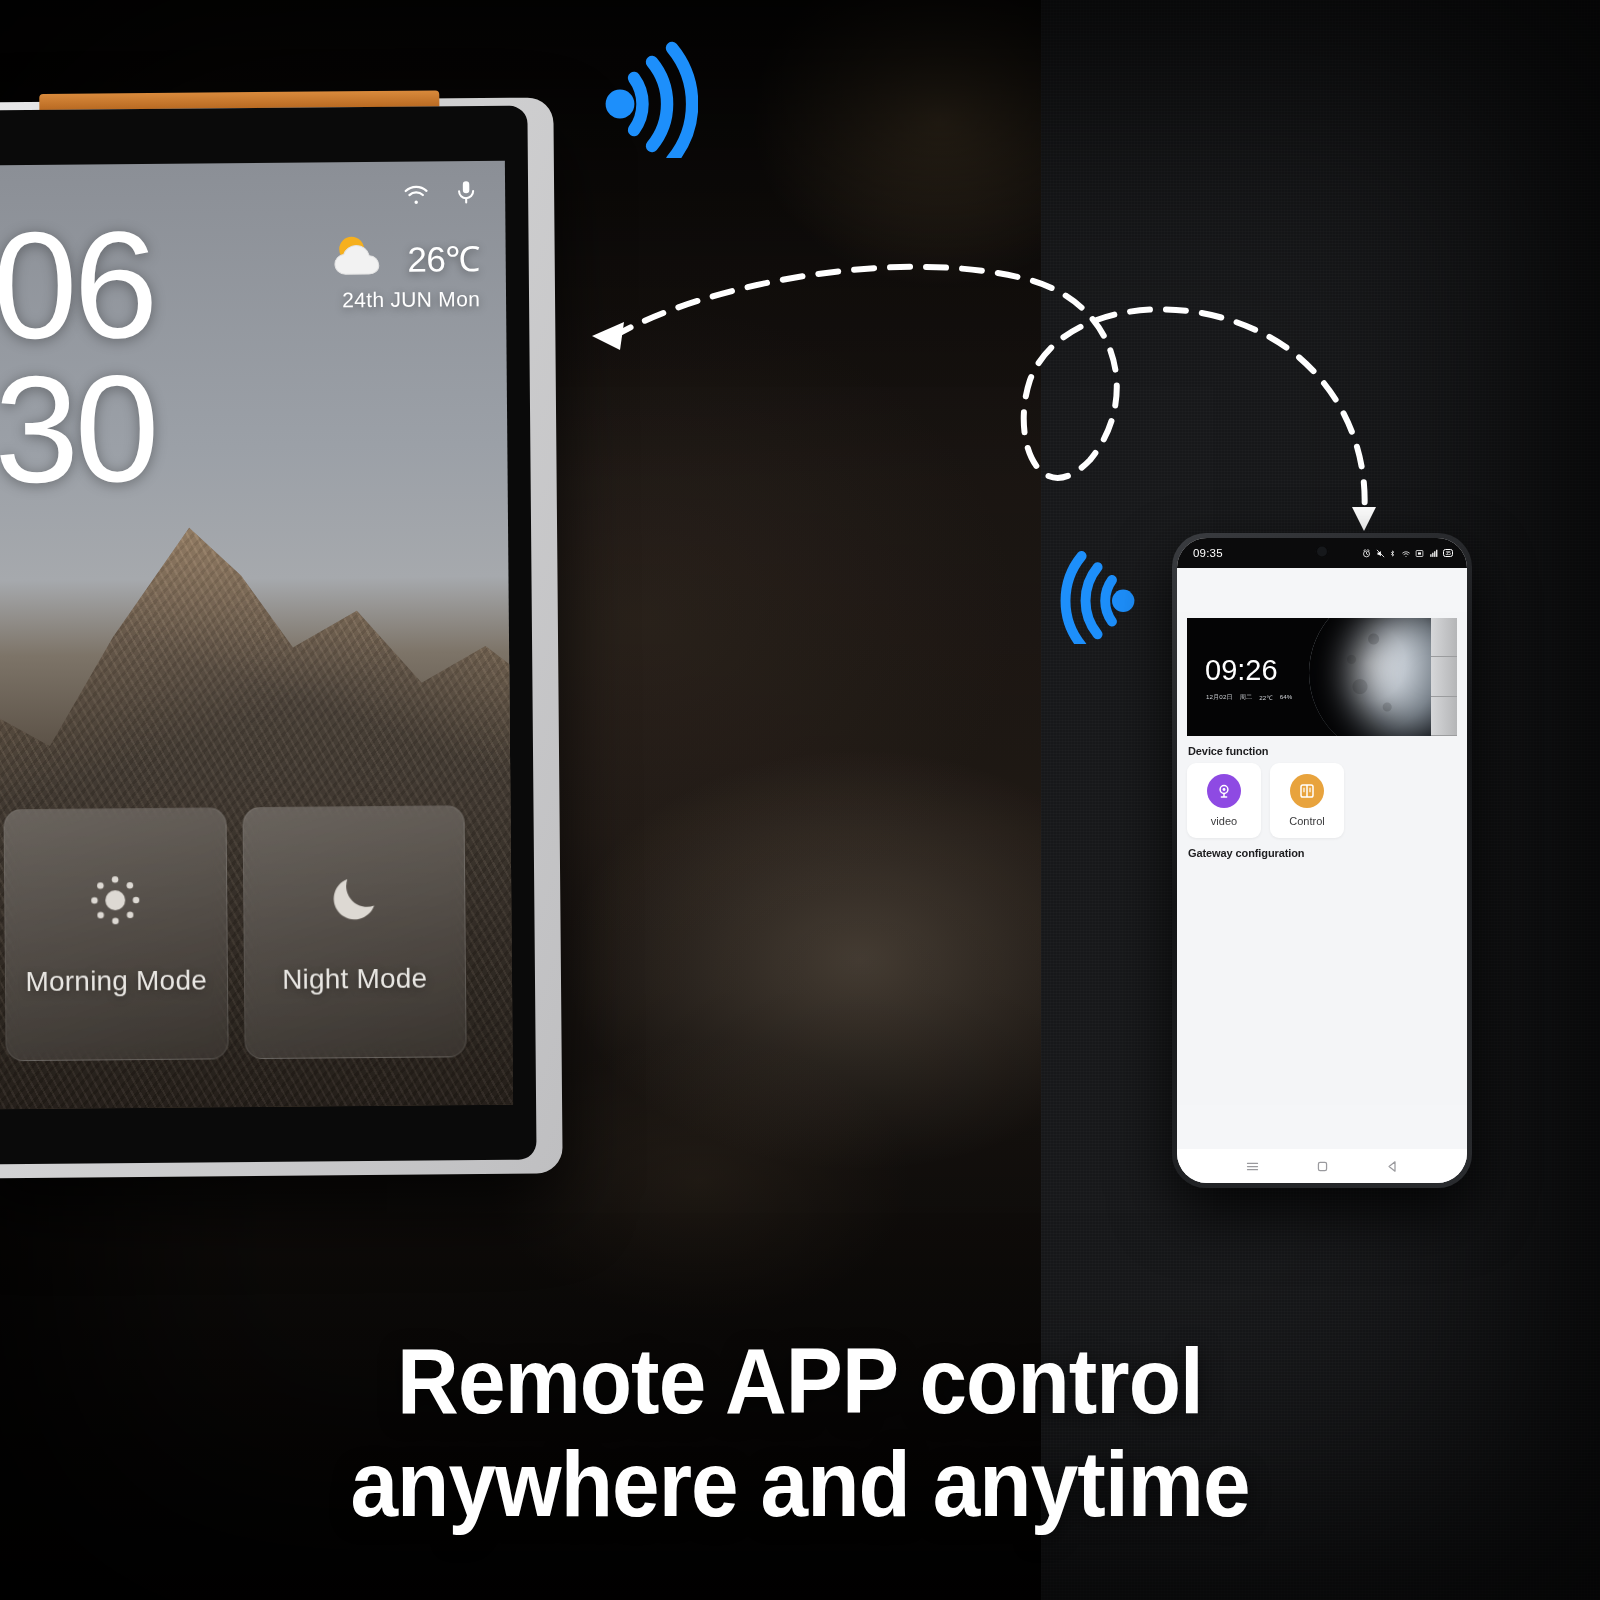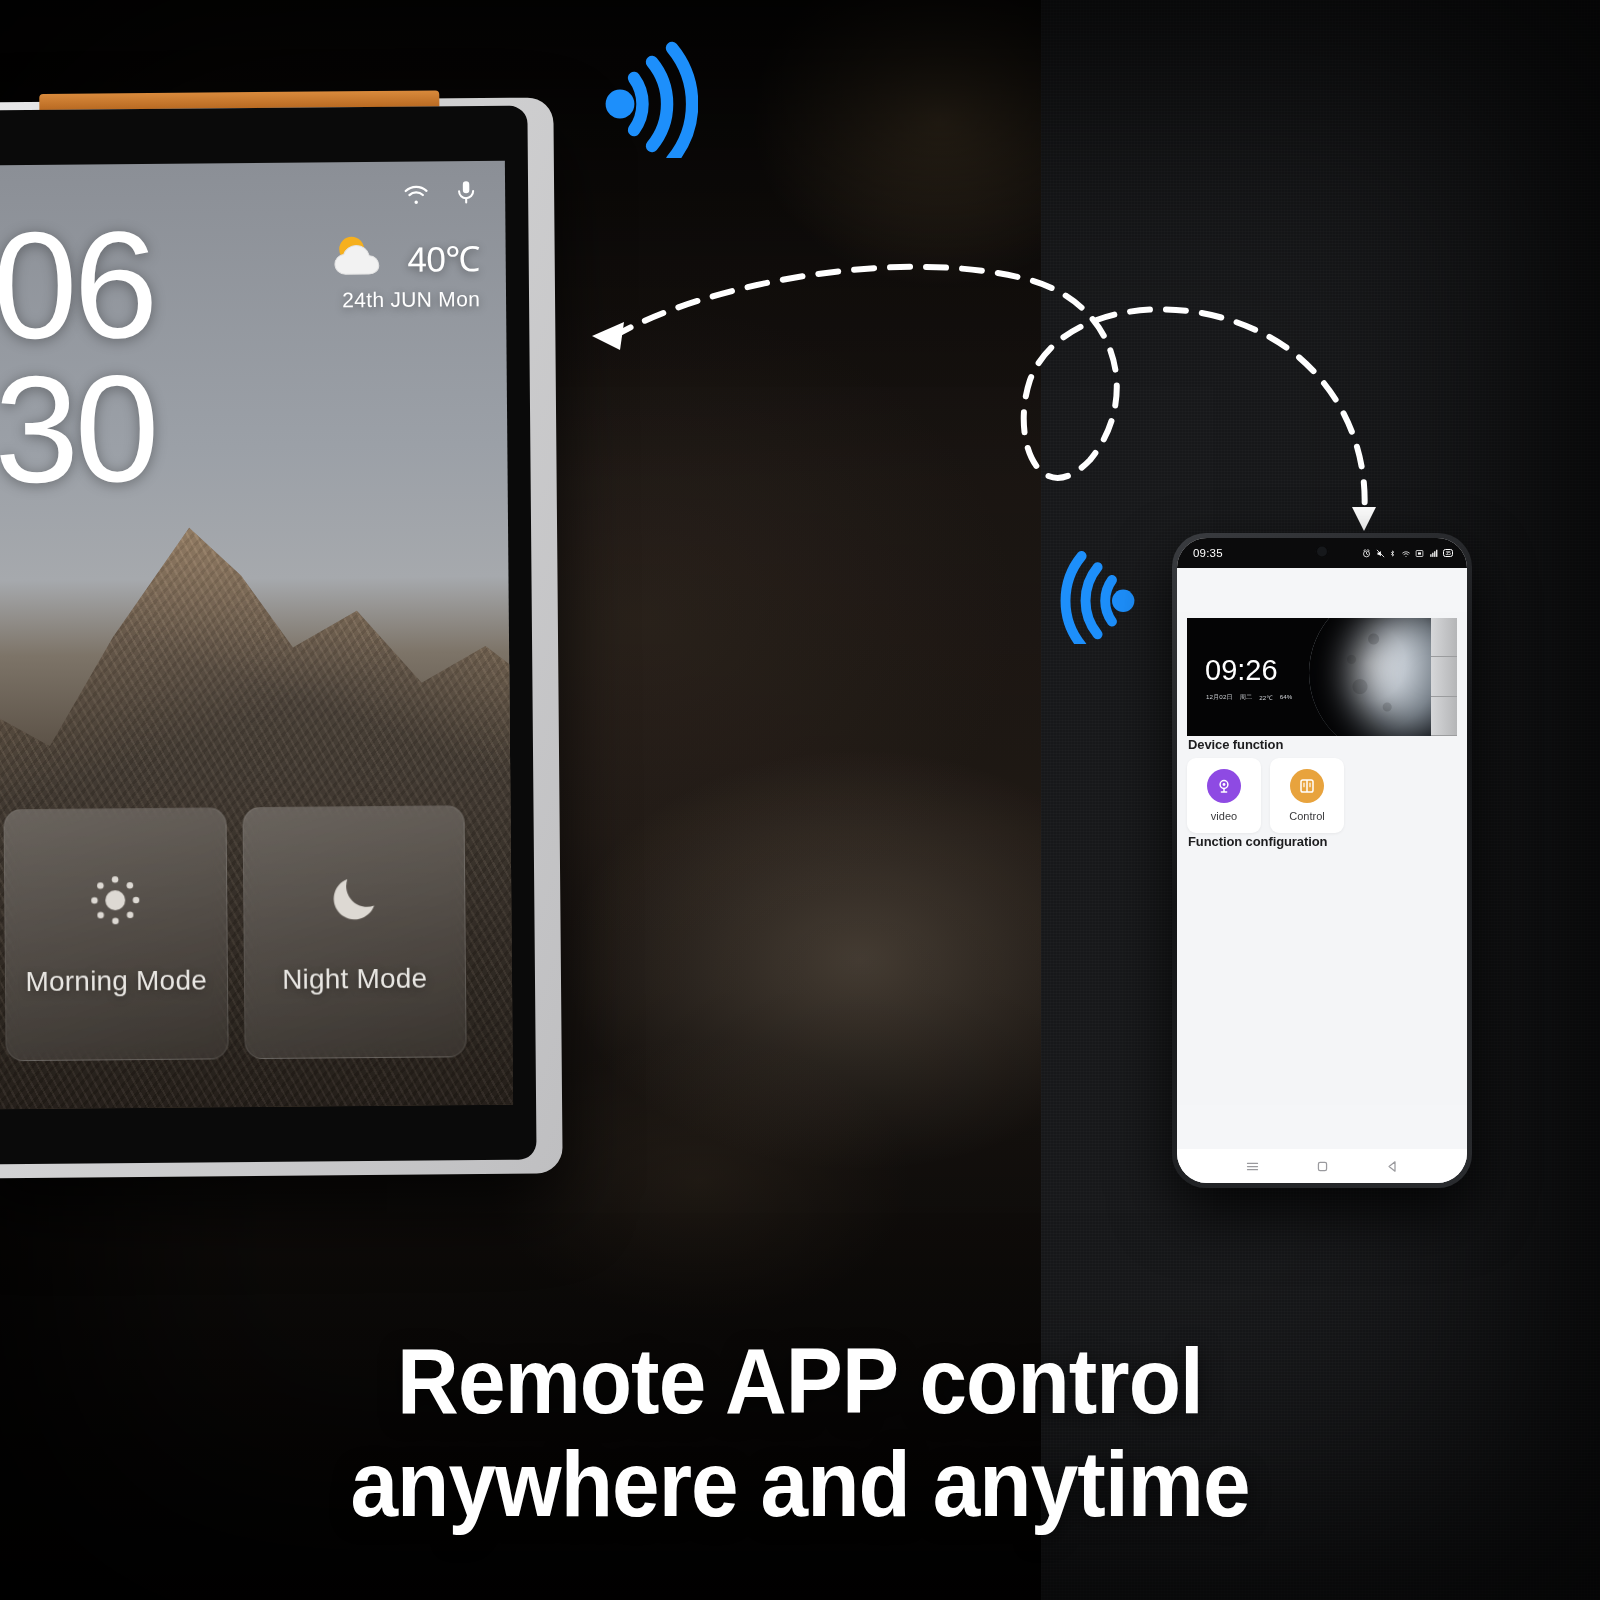--- a/index.html
+++ b/index.html
@@ -139,21 +139,21 @@
       radial-gradient(circle at 38% 30%, rgba(0,0,0,.55) 0 5px, transparent 6px),
       radial-gradient(circle at 30% 58%, rgba(0,0,0,.45) 0 7px, transparent 8px),
       radial-gradient(circle at 46% 70%, rgba(0,0,0,.5) 0 4px, transparent 5px),
       radial-gradient(circle at 25% 42%, rgba(0,0,0,.4) 0 4px, transparent 5px);
   }
   .dev-time { position:absolute; left:18px; top:36px; color:#fff; font-size:29px; font-weight:400; letter-spacing:0px; }
   .dev-sub { position:absolute; left:19px; top:75px; color:#cfd2d6; font-size:6.2px; display:flex; gap:7px; letter-spacing:.1px; }
   .dev-side { width:26px; background:linear-gradient(90deg,#d6d7d9,#b4b5b7); display:flex; flex-direction:column; }
   .dev-side-b { flex:1; border-bottom:1px solid #9b9c9e; }
 
-  .sec-title { font-size:13px; font-weight:700; color:#1d1d1f; margin:1px 0 6px 1px; letter-spacing:-.1px; }
+  .sec-title { font-size:11px; font-weight:700; color:#1d1d1f; margin:9px 0 6px 1px; letter-spacing:-.1px; }
   .tile-row { display:flex; gap:9px; }
   .tile {
     width:74px; height:75px; background:#fff; border-radius:9px;
     display:flex; flex-direction:column; align-items:center; justify-content:center; gap:7px;
     box-shadow:0 1px 3px rgba(0,0,0,.06);
   }
   .tile-ic { width:34px; height:34px; border-radius:50%; display:flex; align-items:center; justify-content:center; }
   .tile-lb { font-size:11px; color:#3a3a3c; }
 
   .ph-nav { height:34px; background:#fff; display:flex; align-items:center; justify-content:space-around;
@@ -201,21 +201,21 @@
         <div>06</div>
         <div>30</div>
       </div>
 
       <div class="t-weather">
         <div class="t-wrow">
           <svg width="72" height="52" viewBox="0 0 36 26">
             <circle cx="13" cy="8.5" r="6.2" fill="#f6b01e"></circle>
             <path d="M10 21c-3 0-5.4-2.2-5.4-5 0-2.5 1.9-4.6 4.4-4.9.9-2.6 3.4-4.4 6.3-4.4 3.2 0 5.9 2.2 6.5 5.2 2.6.1 4.7 2.2 4.7 4.8 0 2.7-2.3 4.3-5 4.3z" fill="#f2f2f2" stroke="#e2e2e2" stroke-width=".5"></path>
           </svg>
-          <span class="t-temp">40℃</span>
+          <span class="t-temp">26℃</span>
         </div>
         <div class="t-date">24th JUN  Mon</div>
       </div>
 
       <div class="t-modes">
         <div class="t-mode">
           <svg width="58" height="58" viewBox="0 0 24 24">
             <circle cx="12" cy="12" r="4.1" fill="#ddd9d3"></circle>
             <g fill="#ddd9d3">
               <circle cx="12" cy="3.4" r="1.35"></circle>
@@ -337,21 +337,21 @@
             <svg width="18" height="18" viewBox="0 0 24 24">
               <rect x="4" y="4" width="16" height="16" rx="2.4" stroke="#fff" stroke-width="2" fill="none"></rect>
               <path d="M12 4v16" stroke="#fff" stroke-width="2"></path>
               <path d="M8 8v5M16 8v5" stroke="#fff" stroke-width="1.6" stroke-linecap="round"></path>
             </svg>
           </span>
           <span class="tile-lb">Control</span>
         </div>
       </div>
 
-      <div class="sec-title">Function configuration</div>
+      <div class="sec-title">Gateway configuration</div>
     </div>
 
     <div class="ph-nav">
       <svg width="15" height="15" viewBox="0 0 24 24">
         <path d="M4 7h16M4 12h16M4 17h16" stroke="#9a9a9e" stroke-width="2" stroke-linecap="round"></path>
       </svg>
       <svg width="15" height="15" viewBox="0 0 24 24">
         <rect x="5.5" y="5.5" width="13" height="13" rx="2.6" stroke="#9a9a9e" stroke-width="2" fill="none"></rect>
       </svg>
       <svg width="15" height="15" viewBox="0 0 24 24">

